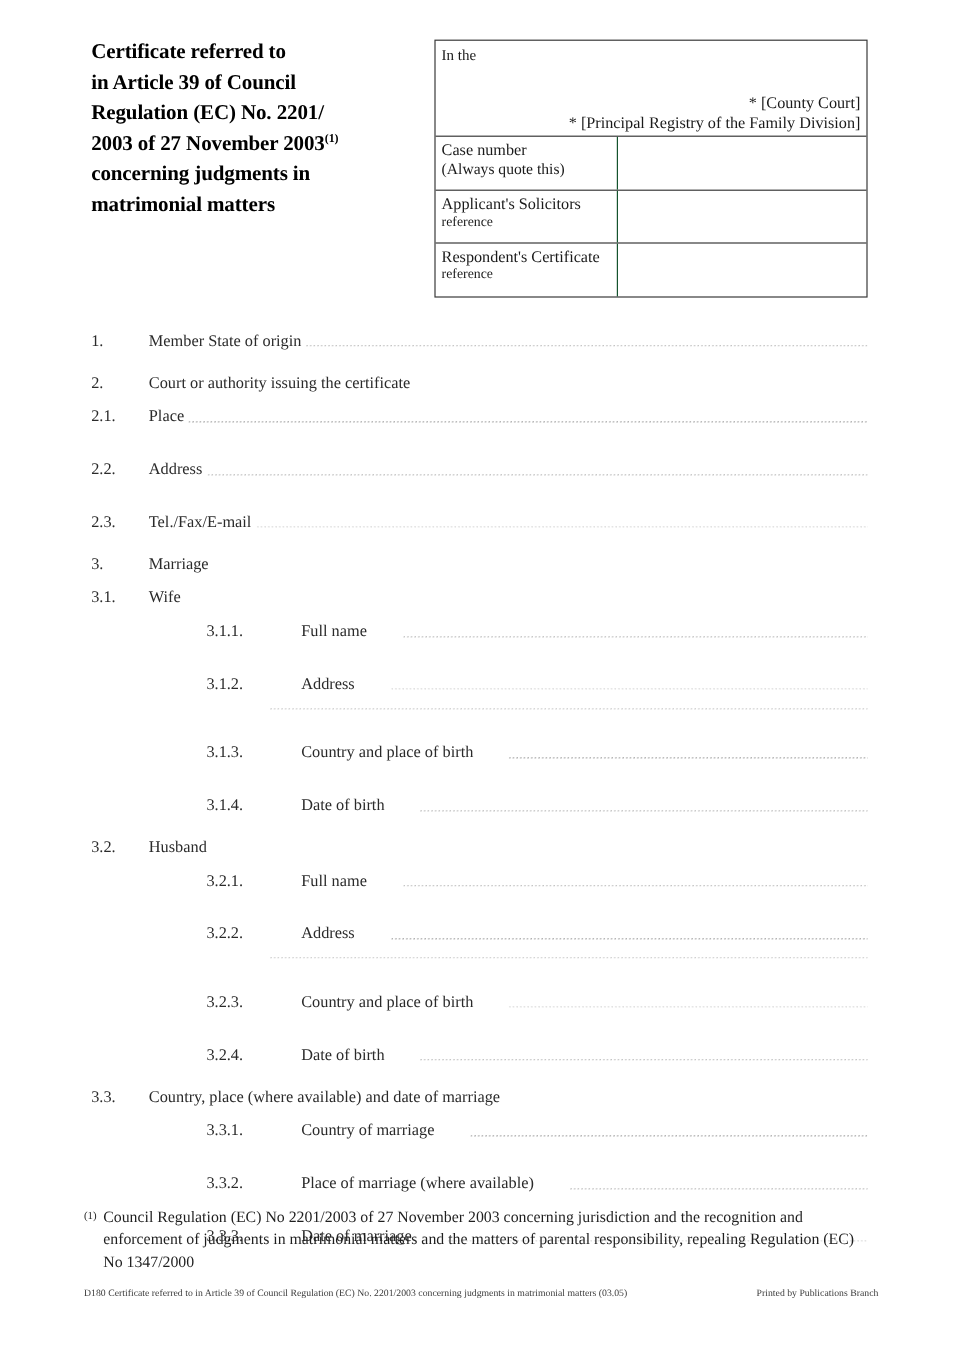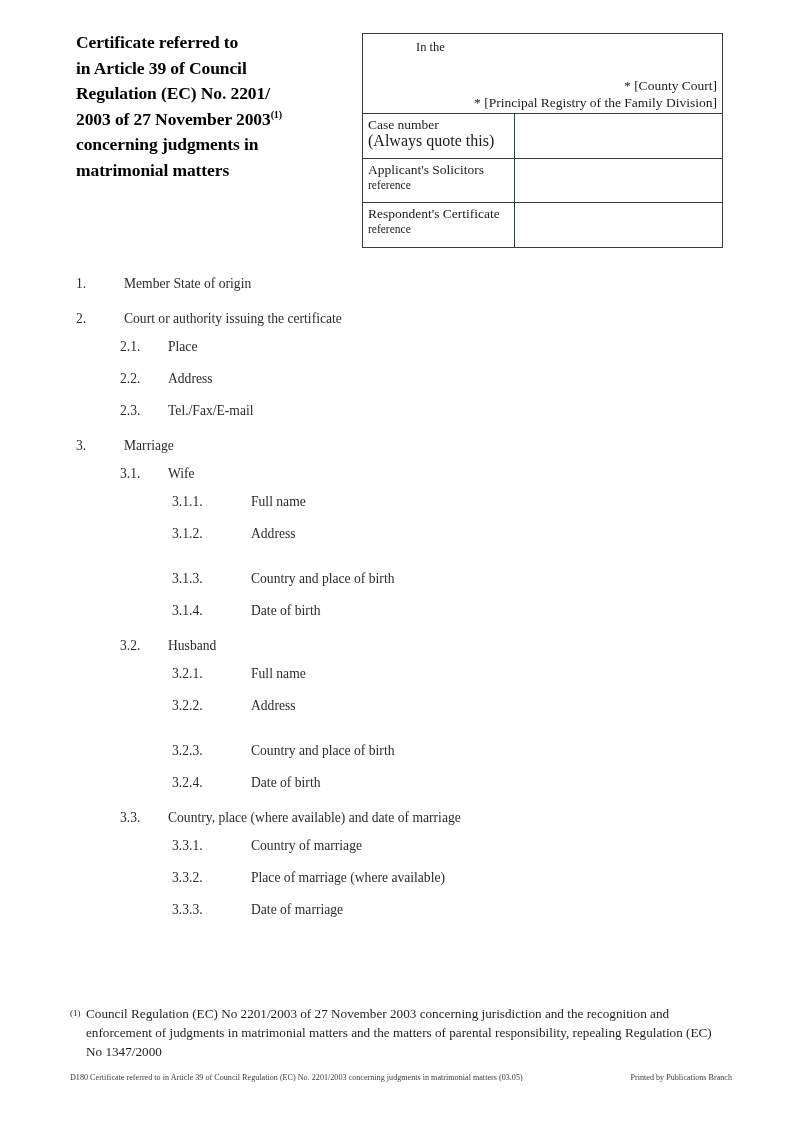--- a/index.html
+++ b/index.html
@@ -88,21 +88,21 @@
     flex: 1;
     box-sizing: border-box;
     padding: 3px 5px;
   }
   .cb-l1 {
     font-size: 13.5px;
     line-height: 16px;
     display: block;
   }
   .cb-l2 {
-    font-size: 16px;
+    font-size: 13px;
     line-height: 16px;
     display: block;
   }
   .cb-l2.small {
     font-size: 11.5px;
     line-height: 14px;
   }
   .cb-row-case  { height: 45px; }
   .cb-row-app   { height: 44px; }
   .cb-row-resp  { height: 45px; }
@@ -140,30 +140,30 @@
     overflow: hidden;
     background-image: radial-gradient(circle at 1px 0.5px, #6a6a6a 0.7px, rgba(0,0,0,0) 0.9px);
     background-size: 3.05px 2px;
     background-repeat: repeat-x;
     background-position: left bottom;
   }
 
   
   .lvl1 { padding-left: 76px; }
   .lvl1 .num   { width: 48px; }
-  .lvl2 { padding-left: 120px; }
+  .lvl2 { padding-left: 76px; }
   .lvl2 .num   { width: 48px; }
   .lvl3 { padding-left: 172px; gap: 26px; }
   .lvl3 .num   { width: 53px; }
 
   .item { padding-right: 77px; }
 
   
   .row-gap-lg { margin-top: 19px; }
-  .row-gap-md { margin-top: 16px; }
+  .row-gap-md { margin-top: 28px; }
   .row-gap-sm { margin-top: 12px; }
   .first-row  { margin-top: 0; }
 
   
   .cont-line {
     position: relative;
     margin-top: 12px;
     margin-left: 225px;
     margin-right: 77px;
     height: 1px;
@@ -224,21 +224,21 @@
     <span>in Article 39 of Council</span><br>
     <span>Regulation (EC) No. 2201/</span><br>
     <span>2003 of 27 November 2003</span><sup>(1)</sup><br>
     <span>concerning judgments in</span><br>
     <span>matrimonial matters</span>
   </div>
 
   <div class="court-box">
 
     <div class="cb-row">
-      <div class="cb-inthe" style="width:100%;margin-left:48px;">
+      <div class="cb-inthe" style="width:100%;">
         <span class="cb-inthe-label">In the</span>
         <div class="cb-star-lines">
           <div>* [County Court]</div>
           <div>* [Principal Registry of the Family Division]</div>
         </div>
       </div>
     </div>
 
     <div class="cb-row cb-row-case">
       <div class="cb-label-cell">

